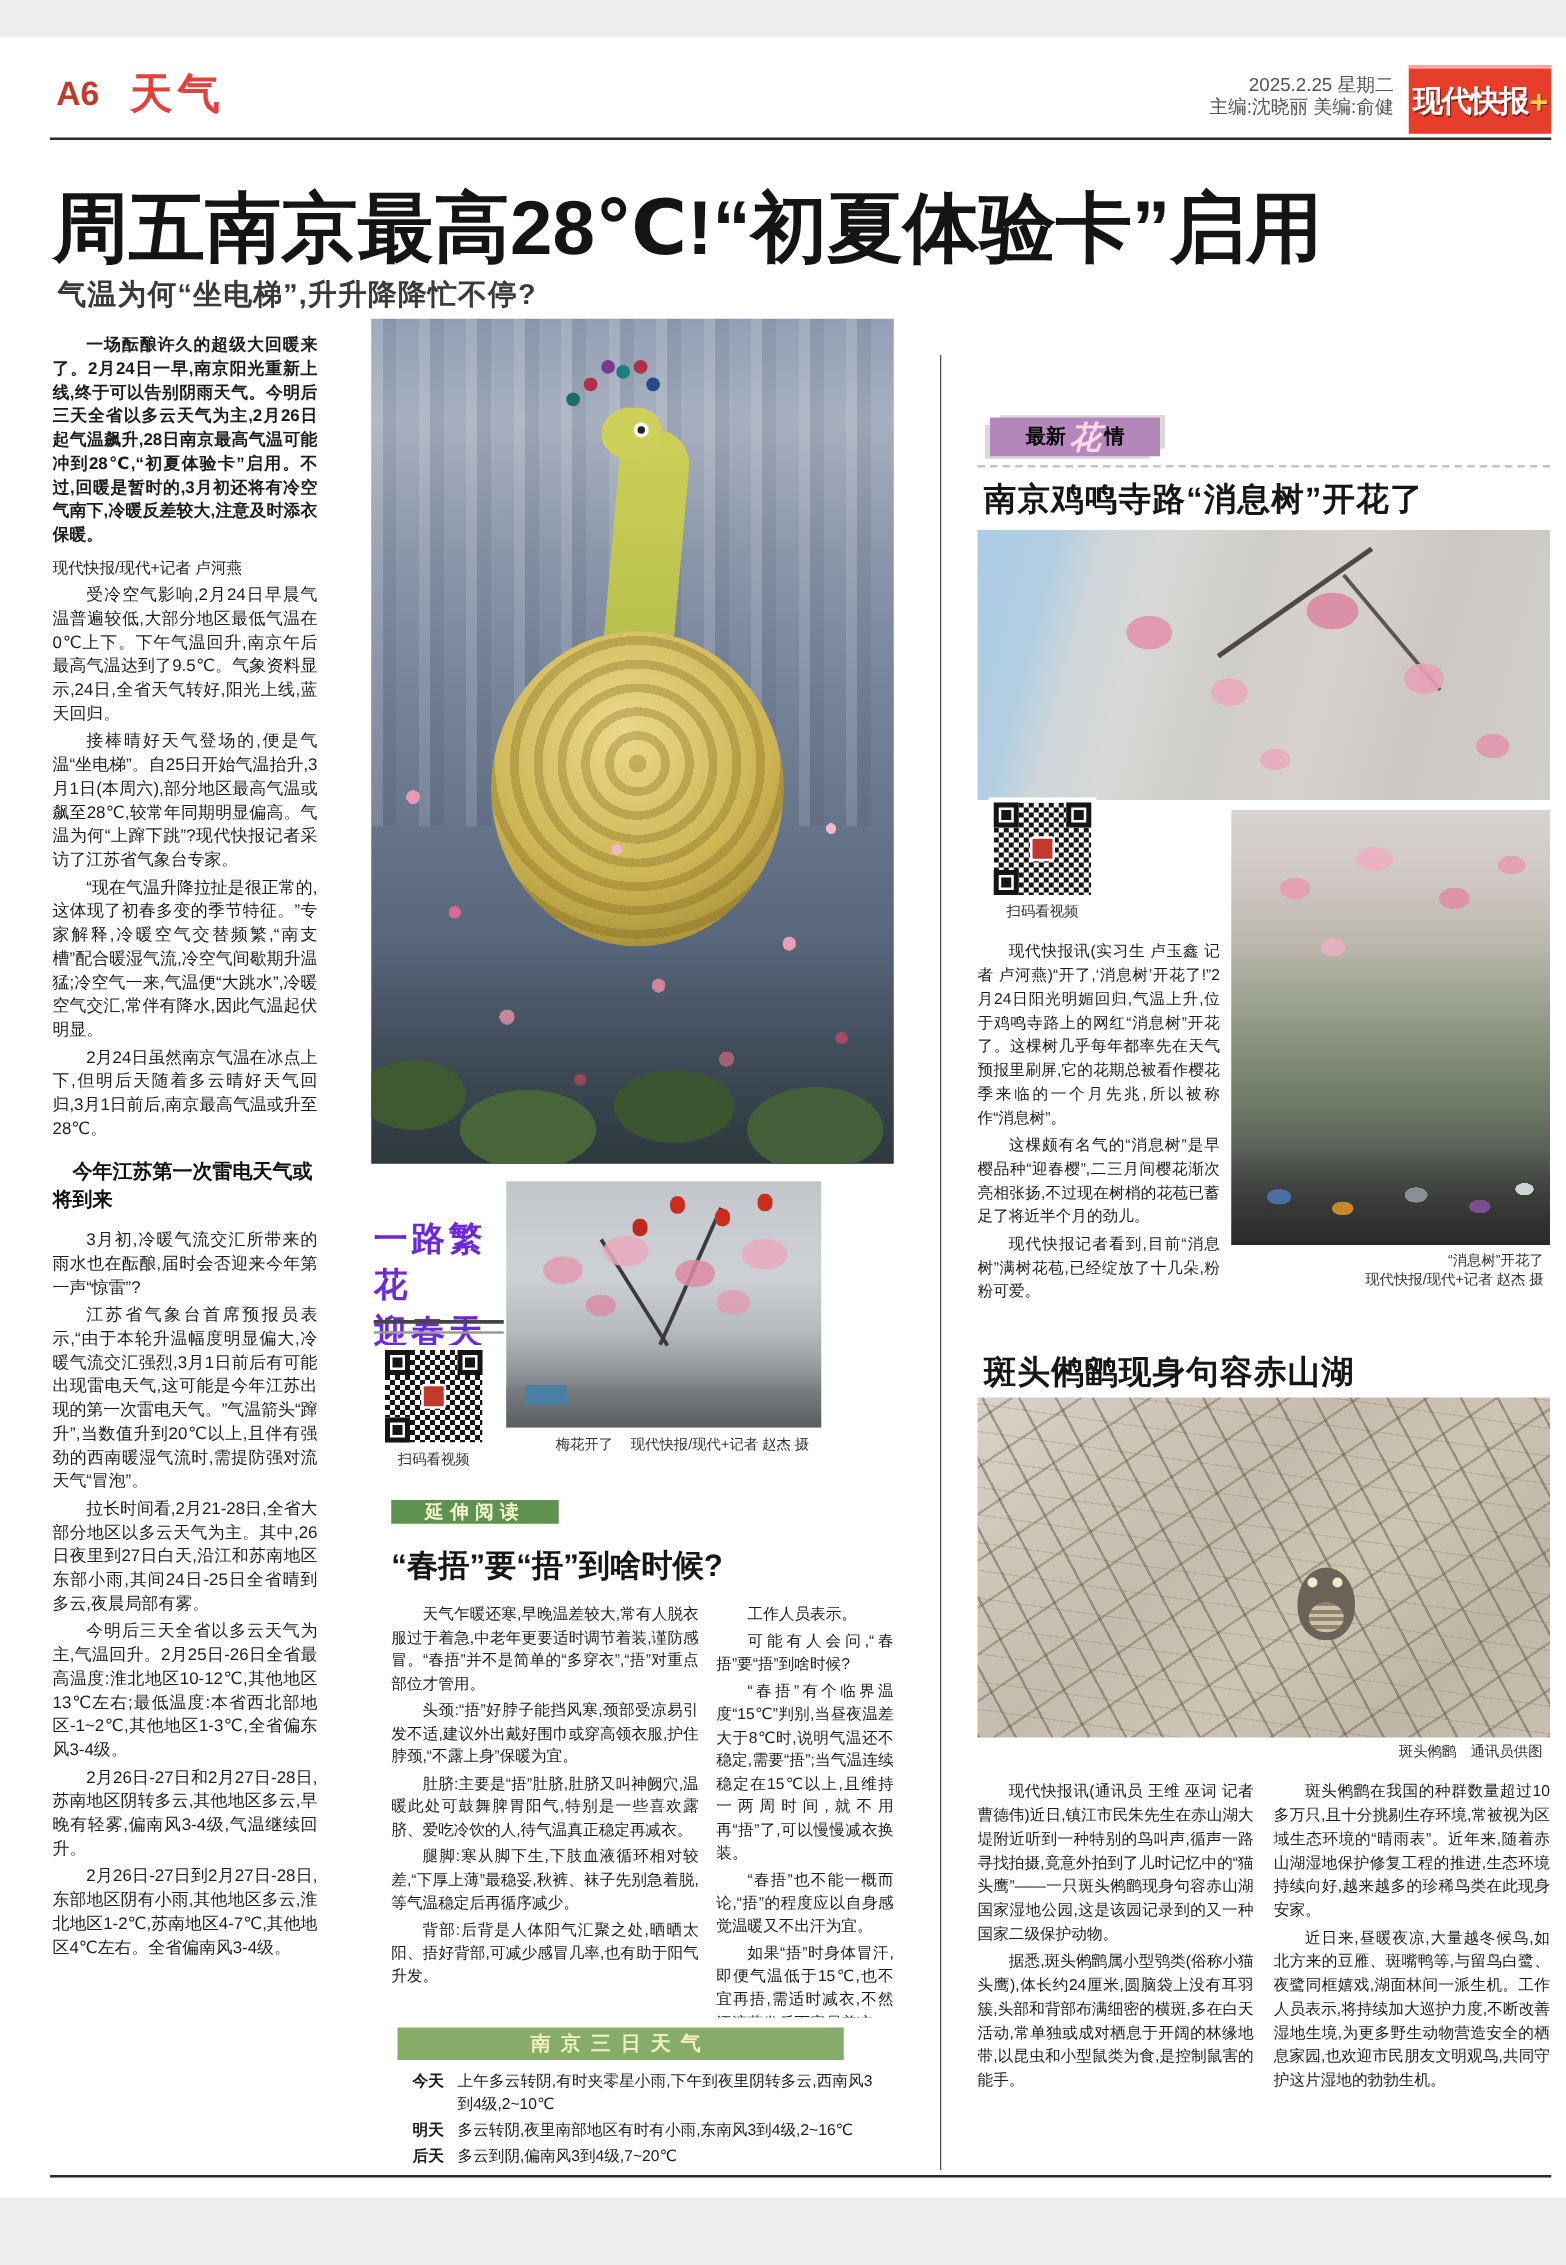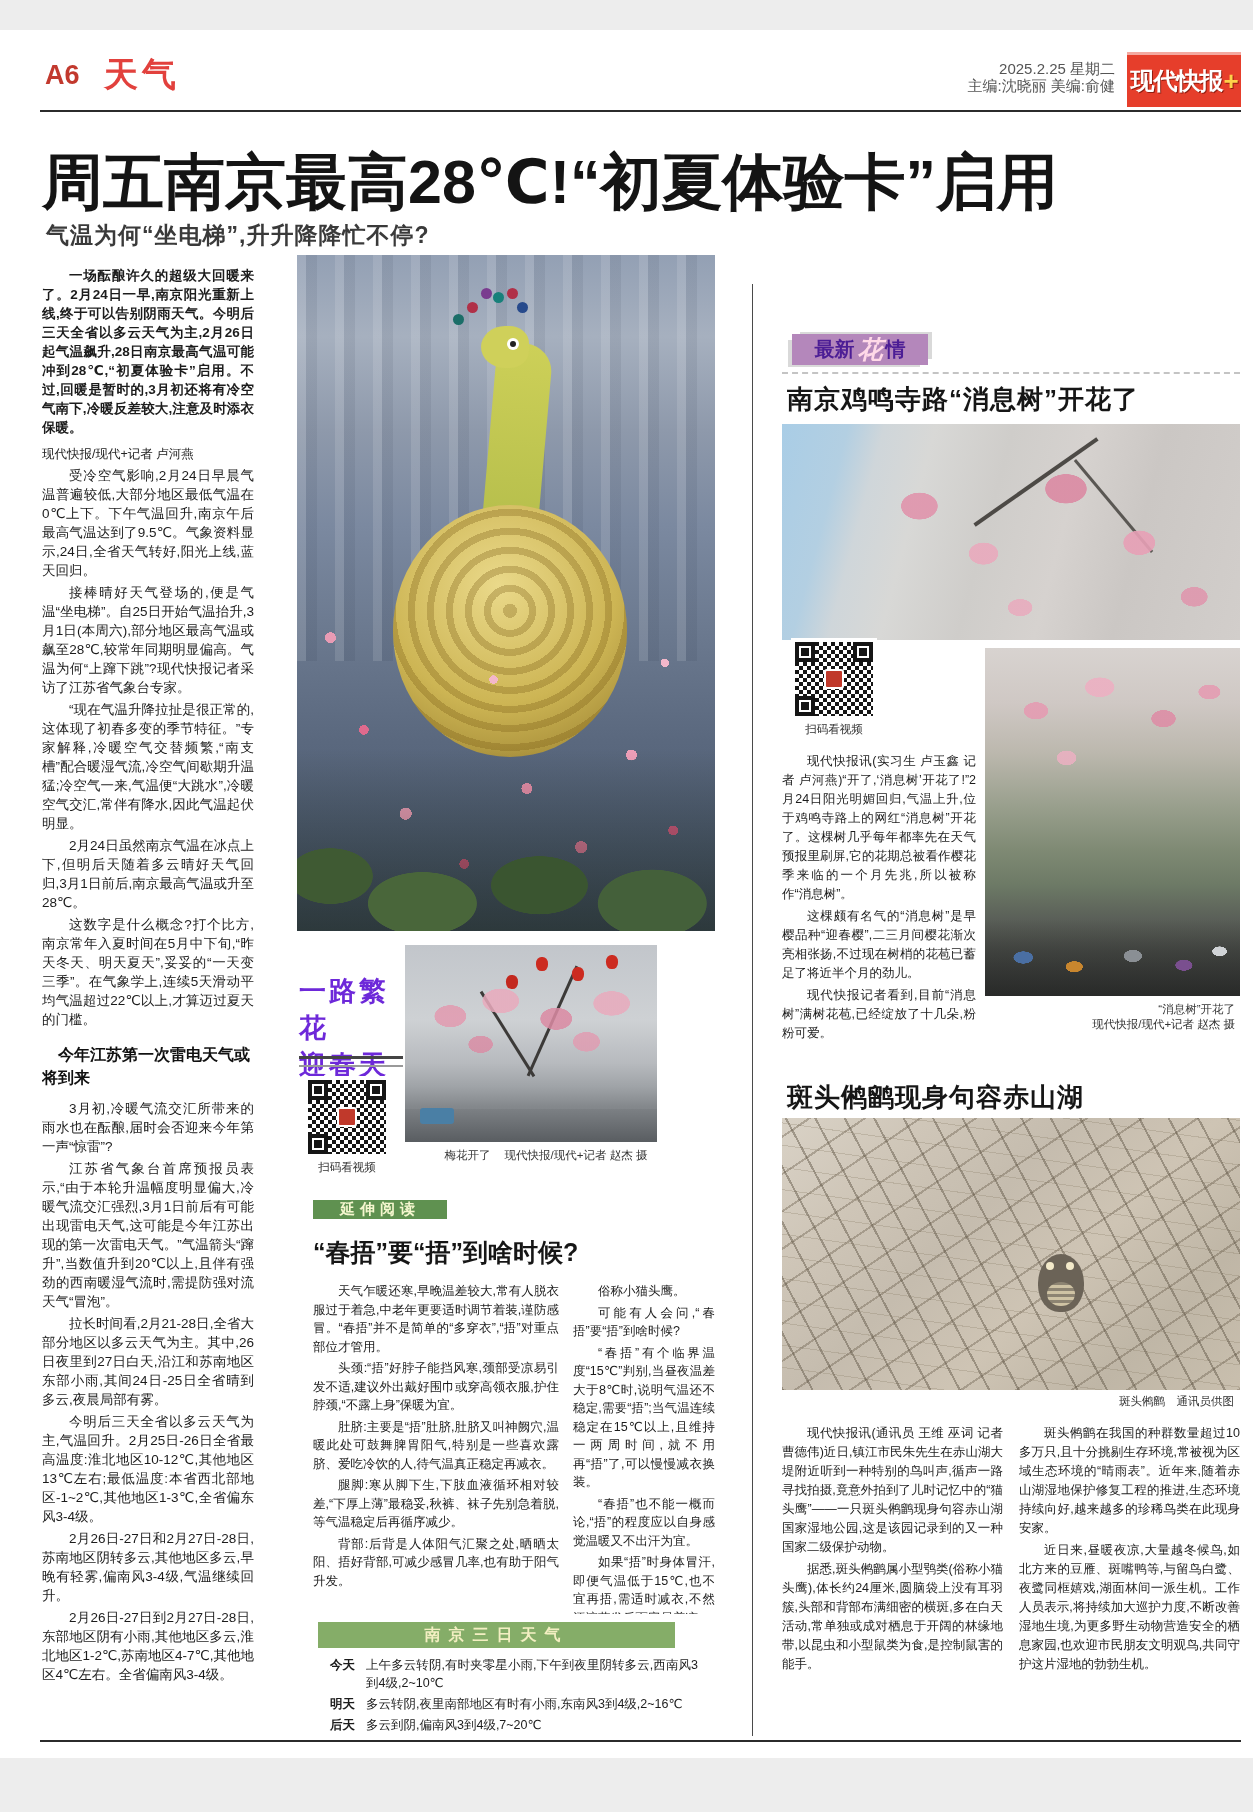--- a/index.html
+++ b/index.html
@@ -121,21 +121,21 @@
     color:#f3efc2;font-size:16px;font-weight:900;letter-spacing:8px;display:flex;align-items:center;justify-content:center;}
   .forecast{position:absolute;left:330px;top:1656px;width:368px;font-size:12.5px;line-height:18px;}
   .forecast-row{display:flex;margin-bottom:3px;}
   .forecast-row .day{font-weight:900;width:36px;flex:none;}
   .forecast-row .txt{flex:1;text-align:justify;}
 
   
   .divider-v{position:absolute;left:752px;top:284px;width:1px;height:1452px;background:#4a4a4a;}
   .flower-badge{position:absolute;left:792px;top:334px;width:136px;height:31px;background:#b487bb;
     display:flex;align-items:center;justify-content:center;gap:2px;box-shadow:-6px 4px 0 -2px #d9d9d9,6px -4px 0 -2px #d9d9d9;}
-  .flower-badge .w{color:#4c1d95;font-size:20px;font-weight:900;}
+  .flower-badge .w{color:#000000;font-size:16px;font-weight:900;}
   .flower-badge .hua{color:#ffd9e8;font-size:25px;font-weight:900;font-style:italic;
     font-family:"Liberation Serif","DejaVu Serif",serif;margin:0 1px;}
   .dashed-rule{position:absolute;left:782px;top:372px;width:458px;border-top:2px dashed #c4c4c4;}
   .r-headline{position:absolute;font-size:26px;font-weight:900;margin:0;color:#161616;letter-spacing:1px;}
   .r-headline.a1{left:787px;top:382px;}
   .r-headline.a2{left:787px;top:1080px;}
 
   .photo-magnolia{left:782px;top:424px;width:458px;height:216px;
     background:linear-gradient(105deg,#a9cde6 0%,#b3cfe2 13%,#cfd6da 20%,#d8d8d6 30%,#cfcdca 45%,#d6d2cf 60%,#cbc7c4 75%,#d2cecb 100%);}
   .mag-pink{position:absolute;inset:0;
@@ -210,21 +210,20 @@
   <h1 class="headline">周五南京最高28℃!“初夏体验卡”启用</h1>
   <h2 class="subheadline">气温为何“坐电梯”,升升降降忙不停?</h2>
 
   <section class="col-left body-text">
     <p class="lead">一场酝酿许久的超级大回暖来了。2月24日一早,南京阳光重新上线,终于可以告别阴雨天气。今明后三天全省以多云天气为主,2月26日起气温飙升,28日南京最高气温可能冲到28℃,“初夏体验卡”启用。不过,回暖是暂时的,3月初还将有冷空气南下,冷暖反差较大,注意及时添衣保暖。</p>
     <p class="byline">现代快报/现代+记者 卢河燕</p>
     <p>受冷空气影响,2月24日早晨气温普遍较低,大部分地区最低气温在0℃上下。下午气温回升,南京午后最高气温达到了9.5℃。气象资料显示,24日,全省天气转好,阳光上线,蓝天回归。</p>
     <p>接棒晴好天气登场的,便是气温“坐电梯”。自25日开始气温抬升,3月1日(本周六),部分地区最高气温或飙至28℃,较常年同期明显偏高。气温为何“上蹿下跳”?现代快报记者采访了江苏省气象台专家。</p>
     <p>“现在气温升降拉扯是很正常的,这体现了初春多变的季节特征。”专家解释,冷暖空气交替频繁,“南支槽”配合暖湿气流,冷空气间歇期升温猛;冷空气一来,气温便“大跳水”,冷暖空气交汇,常伴有降水,因此气温起伏明显。</p>
     <p>2月24日虽然南京气温在冰点上下,但明后天随着多云晴好天气回归,3月1日前后,南京最高气温或升至28℃。</p>
-    <p>这数字是什么概念?打个比方,南京常年入夏时间在5月中下旬,“昨天冬天、明天夏天”,妥妥的“一天变三季”。在气象学上,连续5天滑动平均气温超过22℃以上,才算迈过夏天的门槛。</p>
     <h3 class="subhead">今年江苏第一次雷电天气或将到来</h3>
     <p>3月初,冷暖气流交汇所带来的雨水也在酝酿,届时会否迎来今年第一声“惊雷”?</p>
     <p>江苏省气象台首席预报员表示,“由于本轮升温幅度明显偏大,冷暖气流交汇强烈,3月1日前后有可能出现雷电天气,这可能是今年江苏出现的第一次雷电天气。”气温箭头“蹿升”,当数值升到20℃以上,且伴有强劲的西南暖湿气流时,需提防强对流天气“冒泡”。</p>
     <p>拉长时间看,2月21-28日,全省大部分地区以多云天气为主。其中,26日夜里到27日白天,沿江和苏南地区东部小雨,其间24日-25日全省晴到多云,夜晨局部有雾。</p>
     <p>今明后三天全省以多云天气为主,气温回升。2月25日-26日全省最高温度:淮北地区10-12℃,其他地区13℃左右;最低温度:本省西北部地区-1~2℃,其他地区1-3℃,全省偏东风3-4级。</p>
     <p>2月26日-27日和2月27日-28日,苏南地区阴转多云,其他地区多云,早晚有轻雾,偏南风3-4级,气温继续回升。</p>
     <p>2月26日-27日到2月27日-28日,东部地区阴有小雨,其他地区多云,淮北地区1-2℃,苏南地区4-7℃,其他地区4℃左右。全省偏南风3-4级。</p>
 
   </section>
 
@@ -276,21 +275,21 @@
   <h3 class="ext-headline">“春捂”要“捂”到啥时候?</h3>
   <div class="ext-cols body-text">
     <div class="ext-c1">
       <p>天气乍暖还寒,早晚温差较大,常有人脱衣服过于着急,中老年更要适时调节着装,谨防感冒。“春捂”并不是简单的“多穿衣”,“捂”对重点部位才管用。</p>
       <p>头颈:“捂”好脖子能挡风寒,颈部受凉易引发不适,建议外出戴好围巾或穿高领衣服,护住脖颈,“不露上身”保暖为宜。</p>
       <p>肚脐:主要是“捂”肚脐,肚脐又叫神阙穴,温暖此处可鼓舞脾胃阳气,特别是一些喜欢露脐、爱吃冷饮的人,待气温真正稳定再减衣。</p>
       <p>腿脚:寒从脚下生,下肢血液循环相对较差,“下厚上薄”最稳妥,秋裤、袜子先别急着脱,等气温稳定后再循序减少。</p>
       <p>背部:后背是人体阳气汇聚之处,晒晒太阳、捂好背部,可减少感冒几率,也有助于阳气升发。</p>
     </div>
     <div class="ext-c2">
-      <p>俗称小猫头鹰。</p>
+      <p>工作人员表示。</p>
       <p>可能有人会问,“春捂”要“捂”到啥时候?</p>
       <p>“春捂”有个临界温度“15℃”判别,当昼夜温差大于8℃时,说明气温还不稳定,需要“捂”;当气温连续稳定在15℃以上,且维持一两周时间,就不用再“捂”了,可以慢慢减衣换装。</p>
       <p>“春捂”也不能一概而论,“捂”的程度应以自身感觉温暖又不出汗为宜。</p>
       <p>如果“捂”时身体冒汗,即便气温低于15℃,也不宜再捂,需适时减衣,不然汗液蒸发反而容易着凉。</p>
 
     </div>
   </div>
 
   <div class="forecast-bar">南京三日天气</div>
   <div class="forecast">

